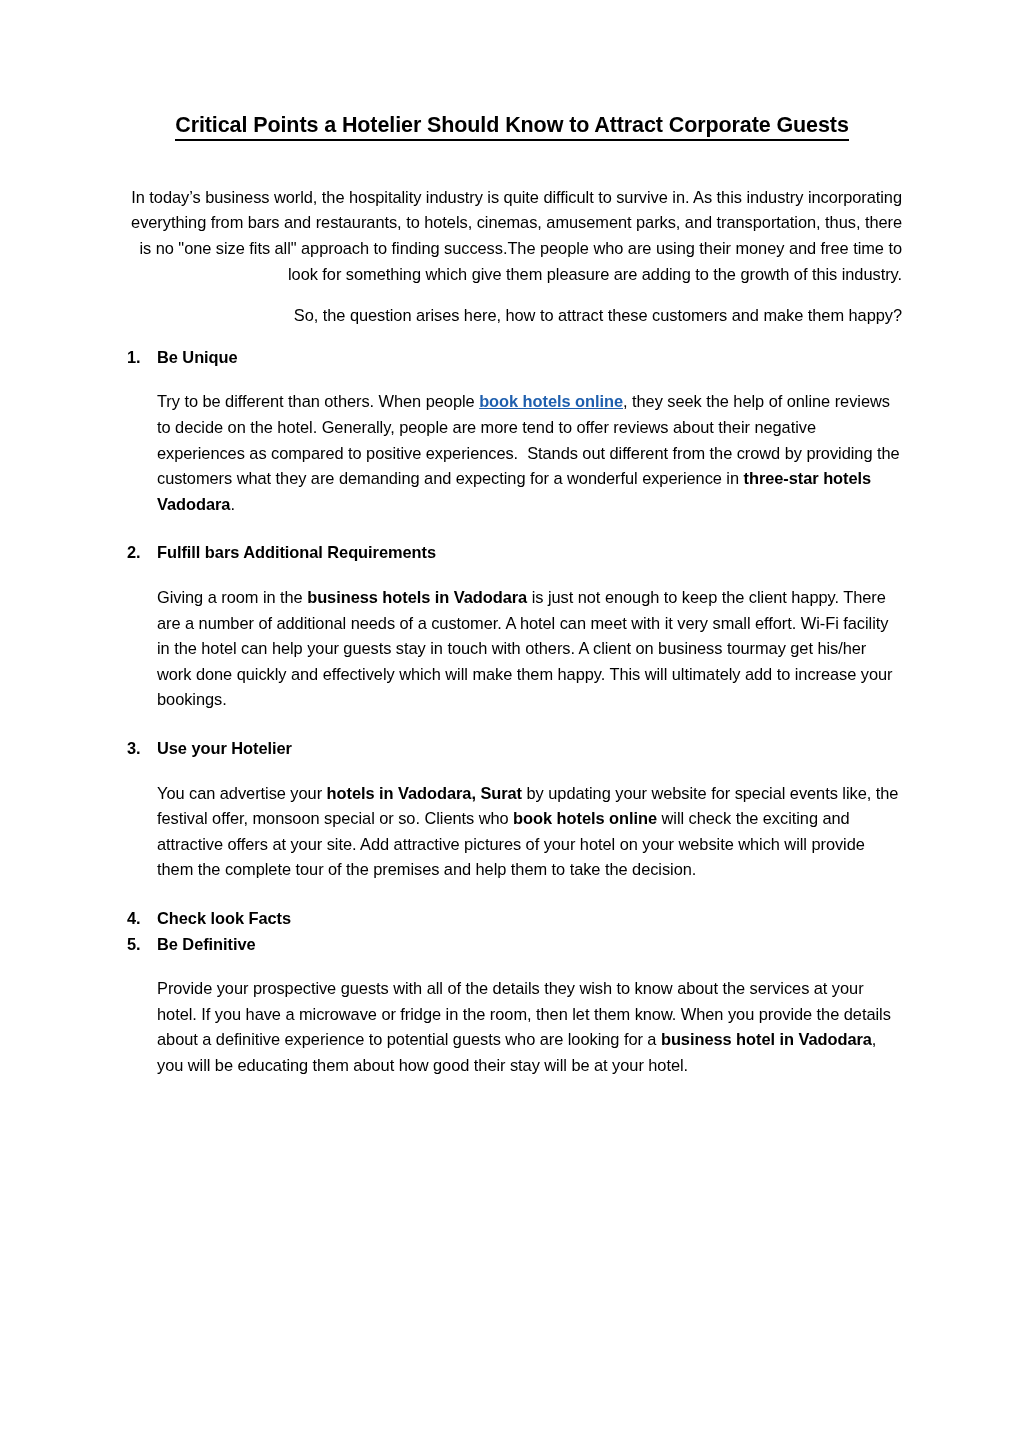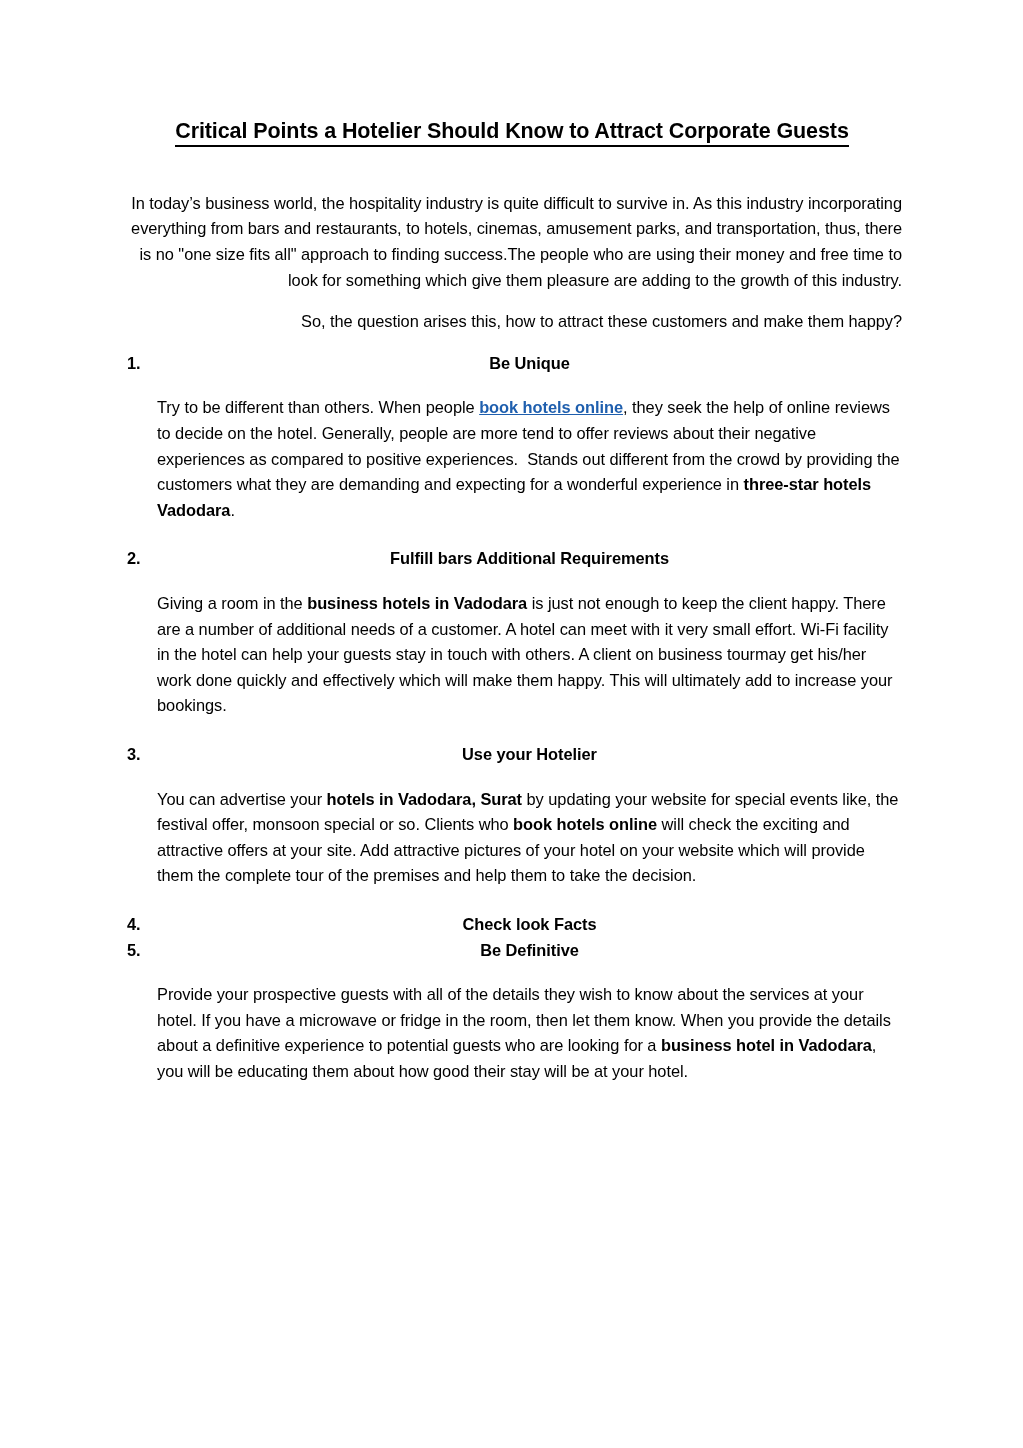--- a/index.html
+++ b/index.html
@@ -20,21 +20,21 @@
     position: relative;
     width: 1023px;
     height: 1448px;
     background: #ffffff;
     box-sizing: border-box;
   }
 
   .content {
     position: absolute;
     left: 122px;
-    top: 118px;
+    top: 112px;
     width: 780px;
   }
 
   .doc-title {
     font-size: 21.5px;
     font-weight: bold;
     line-height: 1.25;
     text-align: center;
     letter-spacing: -0.1px;
     margin: 0 0 46px 0;
@@ -73,21 +73,20 @@
     font-weight: bold;
     line-height: 25.6px;
   }
 
   .point-heading {
     font-size: 16.4px;
     font-weight: bold;
     line-height: 25.6px;
     margin: 0;
     letter-spacing: -0.05px;
-    text-align: center;
   }
 
   .point-body {
     font-size: 16.4px;
     line-height: 25.6px;
     margin: 19px 0 23px 0;
     letter-spacing: -0.05px;
   }
 
   .point:last-child .point-body {
@@ -110,21 +109,21 @@
 </head>
 <body>
 
 <div class="page">
   <div class="content">
 
     <h1 class="doc-title"><span class="u">Critical Points a Hotelier Should Know to Attract Corporate Guests</span></h1>
 
     <p class="body-para">In today’s business world, the hospitality industry is quite difficult to survive in. As this industry incorporating everything from bars and restaurants, to hotels, cinemas, amusement parks, and transportation, thus, there is no "one size fits all" approach to finding success.The people who are using their money and free time to look for something which give them pleasure are adding to the growth of this industry.</p>
 
-    <p class="body-para">So, the question arises this, how to attract these customers and make them happy?</p>
+    <p class="body-para">So, the question arises here, how to attract these customers and make them happy?</p>
 
     <ol class="points" id="points-list">
 
     <li class="point">
           <span class="point-num">1.</span>
           <div class="point-heading">Be Unique</div>
           <div class="point-body rich"><span>Try to be different than others. When people </span><a class="doclink" href="#" style="color: rgb(31, 95, 174);">book hotels online</a><span>, they seek the help of online reviews to decide on the hotel. Generally, people are more tend to offer reviews about their negative experiences as compared to positive experiences.  Stands out different from the crowd by providing the customers what they are demanding and expecting for a wonderful experience in </span><strong>three-star hotels Vadodara</strong><span>.</span></div>
         </li>
         <li class="point">
           <span class="point-num">2.</span>

